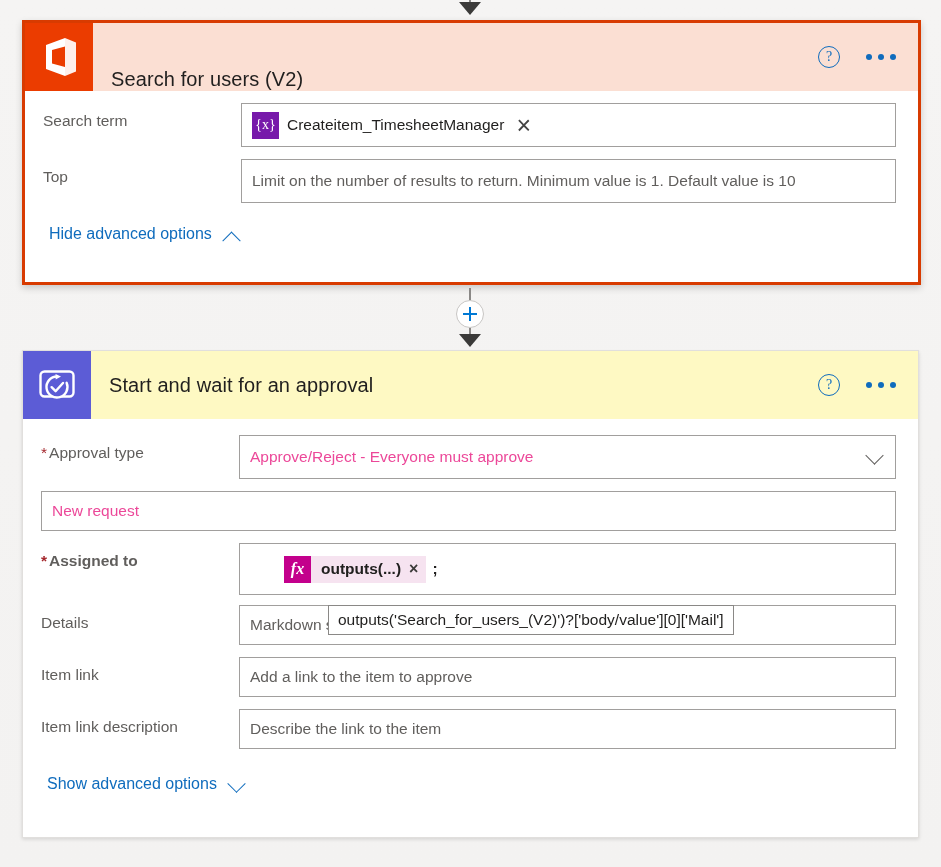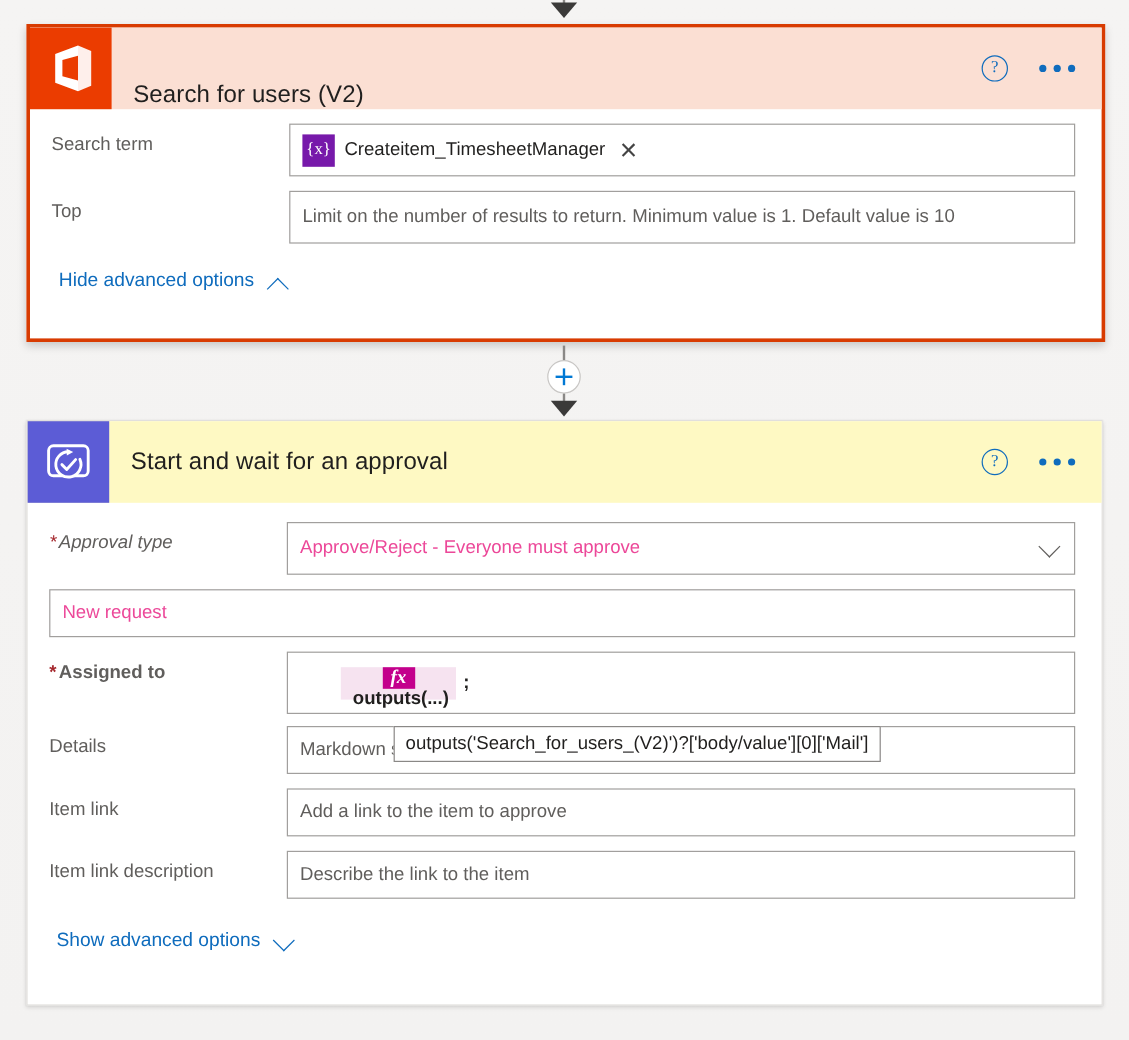--- a/index.html
+++ b/index.html
@@ -151,21 +151,21 @@
     font-size: 14px;
   }
   .token .badge.dyn { background: #7719aa; font-family: "Liberation Serif", serif; }
   .token .badge.fx  { background: #c3008c; font-style: italic; font-family: "Liberation Serif", serif; font-size: 16px; }
   .token .tname {
     padding: 0 6px 0 8px;
     font-size: 15.5px;
     color: #201f1e;
     white-space: nowrap;
   }
-  .token.expr { background: #f6e3f0; flex-direction: column; }
+  .token.expr { background: #f6e3f0; }
   .token.expr .tname { padding-left: 10px; }
   .tok-x {
     font-size: 16px;
     color: #3b3a39;
     padding: 0 8px 0 2px;
     cursor: pointer;
     line-height: 1;
   }
   .big-x {
     font-size: 25px; color: #444;
@@ -281,21 +281,21 @@
             <i></i>
             <i></i>
             <i></i>
           </div>
       </div>
     </div>
 
     <div class="card-body">
 
       <div class="row" style="padding:16px 22px 0 18px;">
-        <div class="row-label" style="width:198px;font-style:italic;">
+        <div class="row-label" style="width:198px;">
           <span class="req">*</span><span>Approval type</span>
         </div>
         <div class="field value" style="height:44px;">
           <span class="ph-text">Approve/Reject - Everyone must approve</span>
           <span class="chev"></span>
         </div>
       </div>
 
       <div class="row" style="padding:12px 22px 0 18px;">
         <div class="field value">

